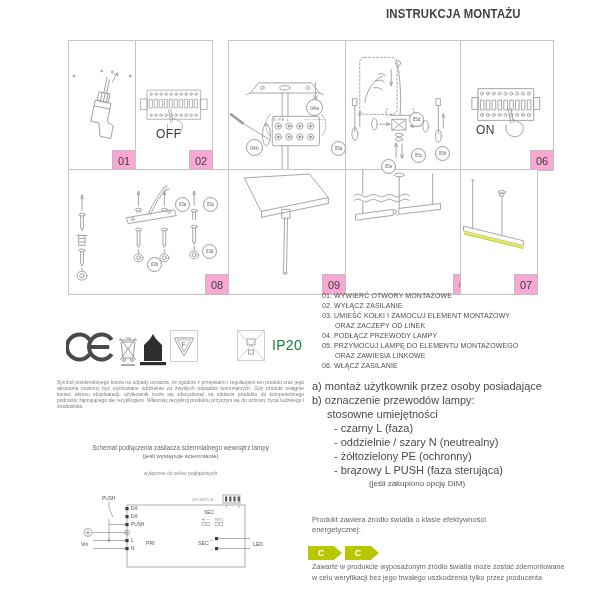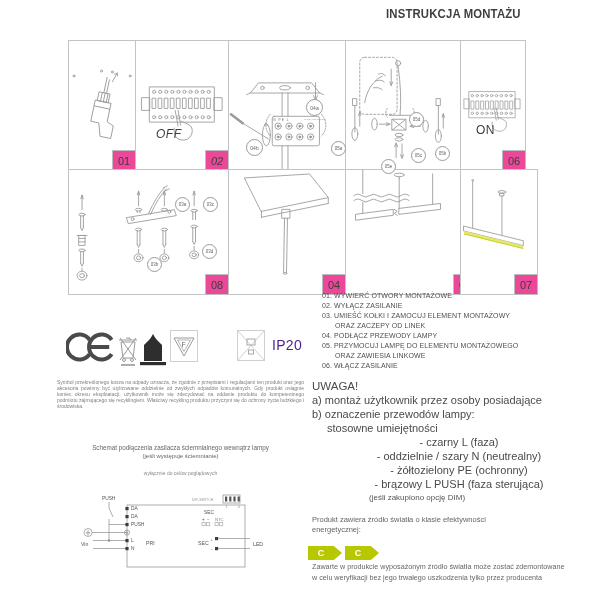--- a/index.html
+++ b/index.html
@@ -2,21 +2,21 @@
 <html><head>
 <meta charset="utf-8">
 <style>
   html,body{margin:0;padding:0;background:#fff;}
   #page{position:relative;width:600px;height:600px;background:#fff;overflow:hidden;
         font-family:"Liberation Sans",sans-serif;color:#444;}
   .abs{position:absolute;}
   .panel{position:absolute;border:1px solid #c3c3c3;background:#fff;box-sizing:border-box;}
   .panel svg{position:absolute;left:0;top:0;width:100%;height:100%;}
   .numbox{position:absolute;right:-1px;bottom:-1px;width:22px;height:19px;border:1px solid #bdbdbd;
-          background:#ec4899;display:flex;align-items:center;justify-content:center;
+          background:#f9a8d4;display:flex;align-items:center;justify-content:center;
           font-size:11px;color:#3d3d3d;}
   .marker{position:absolute;width:13px;height:13px;border:1px solid #9a9a9a;border-radius:50%;
           background:#fff;display:flex;align-items:center;justify-content:center;
           font-size:4.5px;color:#666;z-index:5;}
   .marker.big{width:15px;height:15px;font-size:5px;}
   .sw-label{position:absolute;font-size:12px;color:#3c3c3c;letter-spacing:.5px;z-index:3;}
   #title{position:absolute;left:386px;top:6px;font-size:13.5px;font-weight:600;color:#3f3f3f;
          letter-spacing:.2px;transform:scaleX(.84);transform-origin:left top;white-space:nowrap;}
   #steps{position:absolute;left:322px;top:291px;width:268px;}
   .step{font-size:7px;line-height:10px;color:#4f4f4f;letter-spacing:.1px;white-space:nowrap;}
@@ -24,29 +24,29 @@
   #weee-note{position:absolute;left:57px;top:379px;width:247px;font-size:5px;line-height:6.1px;
              color:#808080;text-align:justify;}
   #schem-head{position:absolute;left:57px;top:444px;width:247px;text-align:center;color:#666;}
   #schem-head .l1{font-size:6.3px;line-height:8px;}
   #schem-head .l2{font-size:6px;line-height:8px;}
   #schem-head .l3{font-size:5px;color:#8a8a8a;margin-top:10px;}
   #warning{position:absolute;left:312px;top:379px;width:272px;color:#4a4a4a;}
   #warning .head{font-size:11.5px;line-height:14px;}
   #warning .ln{font-size:11px;line-height:14px;white-space:nowrap;}
   #warning .ind1{padding-left:15px;}
-  #warning .ind2{padding-left:22px;text-align:center;}
+  #warning .ind2{padding-left:22px;}
   #warning .dim{font-size:8px;padding-left:57px;margin-top:2px;color:#555;}
   #energy-intro{position:absolute;left:312px;top:515px;width:212px;font-size:7.5px;line-height:10px;color:#666;}
   #energy-outro{position:absolute;left:312px;top:562px;width:256px;font-size:7.2px;line-height:10.5px;color:#666;}
   .earrow{position:absolute;width:34px;height:14px;background:#b7c800;color:#fff;
           clip-path:polygon(0 0,76% 0,100% 50%,76% 100%,0 100%);
           display:flex;align-items:center;justify-content:center;padding-right:8px;
           font-size:9px;font-weight:bold;box-sizing:border-box;}
-  #ip20{position:absolute;left:272px;top:337px;font-size:14px;color:#4c1d95;letter-spacing:.3px;}
+  #ip20{position:absolute;left:272px;top:337px;font-size:14px;color:#15803d;letter-spacing:.3px;}
   .lineart{stroke:#9b9b9b;stroke-width:.9;fill:none;stroke-linecap:round;stroke-linejoin:round;}
 </style>
 </head>
 <body>
 
 <div id="page">
 
   <div id="title">INSTRUKCJA MONTAŻU</div>
 
   <div class="panel" style="left:68px;top:40px;width:68px;height:131px;">
@@ -65,21 +65,21 @@
             <line x1="36" y1="52" x2="36" y2="61"></line>
           <path d="M25,61 h16 v19 l7,3 v13 h-11 l-4,-13 h-8 z"></path>
           <line x1="25" y1="67" x2="41" y2="67"></line>
         </g>
         <path d="M44,41 l5,-9 m-3,1.5 l3,-1.5 l0.3,3"></path>
       </g>
     </svg>
     <div class="numbox">01</div>
   </div>
 
-  <div class="panel" style="left:135px;top:40px;width:94px;height:131px;font-style:italic;">
+  <div class="panel" style="left:135px;top:40px;width:78px;height:131px;">
     <svg viewBox="0 0 94 130">
       <g class="lineart">
         <rect x="14" y="46" width="66" height="36"></rect>
         <rect x="6" y="57" width="8" height="13"></rect>
           <rect x="80" y="57" width="8" height="13"></rect>
         <circle cx="18.5" cy="51" r="1.6"></circle>
           <circle cx="24.7" cy="51" r="1.6"></circle>
           <circle cx="30.9" cy="51" r="1.6"></circle>
           <circle cx="37.1" cy="51" r="1.6"></circle>
           <circle cx="43.3" cy="51" r="1.6"></circle>
@@ -197,21 +197,21 @@
         <ellipse cx="54" cy="95" rx="4" ry="1.7"></ellipse>
           <ellipse cx="54" cy="99.5" rx="4" ry="1.7"></ellipse>
         <line x1="57" y1="104" x2="57" y2="118"></line>
           <path d="M55.5,115 L57,119 L58.5,115"></path>
         <line x1="51" y1="118" x2="51" y2="104"></line>
           <path d="M49.5,107 L51,103 L52.5,107"></path>
       </g>
     </svg>
   </div>
 
-  <div class="panel" style="left:460px;top:40px;width:66px;height:131px;">
+  <div class="panel" style="left:460px;top:40px;width:94px;height:131px;">
     <svg viewBox="0 0 78 130">
       <g class="lineart">
         <rect x="10" y="48" width="56" height="32"></rect>
         <rect x="4" y="57" width="6" height="12"></rect>
           <rect x="66" y="57" width="6" height="12"></rect>
         <circle cx="13.8" cy="53" r="1.5"></circle>
           <circle cx="19.7" cy="53" r="1.5"></circle>
           <circle cx="25.6" cy="53" r="1.5"></circle>
           <circle cx="31.5" cy="53" r="1.5"></circle>
           <circle cx="37.4" cy="53" r="1.5"></circle>
@@ -317,21 +317,21 @@
         <path d="M16,8 L82,4 L101,28 L33,42 Z"></path>
         <line x1="33" y1="42" x2="33" y2="48"></line>
           <line x1="101" y1="28" x2="101" y2="34"></line>
         <line x1="33" y1="48" x2="101" y2="34"></line>
         <rect x="54" y="40" width="8" height="9"></rect>
         <line x1="56.5" y1="49" x2="55.5" y2="104"></line>
           <line x1="59.5" y1="49" x2="58.5" y2="104"></line>
         <ellipse cx="57" cy="105" rx="1.8" ry="1"></ellipse>
       </g>
     </svg>
-    <div class="numbox">04</div>
+    <div class="numbox">09</div>
   </div>
 
   <div class="panel" style="left:345px;top:169px;width:132px;height:126px;padding-left:12px;">
     <svg viewBox="0 0 116 126">
       <g class="lineart">
         <ellipse cx="46" cy="5" rx="5" ry="1.8"></ellipse>
           <line x1="46" y1="7" x2="46" y2="9"></line>
         <line x1="9" y1="0" x2="9" y2="24"></line>
           <line x1="9" y1="33" x2="9" y2="44"></line>
         <line x1="46" y1="9" x2="46" y2="39"></line>
@@ -498,21 +498,20 @@
       <text x="127" y="27.5" font-size="4.5">−</text>
       <text x="135" y="27.5" font-size="4.2" fill="#888">NTC</text>
       <text x="118" y="52" font-size="5.2">SEC</text>
       <text x="130.5" y="47.5" font-size="4.2">+</text>
       <text x="130.5" y="58" font-size="4.2">−</text>
       <text x="173" y="52.5" font-size="5.2">LED</text>
     </g>
   </svg>
 
   <div id="warning">
-    <div class="head">UWAGA!</div>
     <div class="ln">a) montaż użytkownik przez osoby posiadające</div>
     <div class="ln">b) oznaczenie przewodów lampy:</div>
     <div class="ln ind1">stosowne umiejętności</div>
     <div class="ln ind2">- czarny L (faza)</div>
     <div class="ln ind2">- oddzielnie / szary N (neutrealny)</div>
     <div class="ln ind2">- żółtozielony PE (ochronny)</div>
     <div class="ln ind2">- brązowy L PUSH (faza sterująca)</div>
     <div class="dim">(jeśli zakupiono opcję DIM)</div>
   </div>
 

